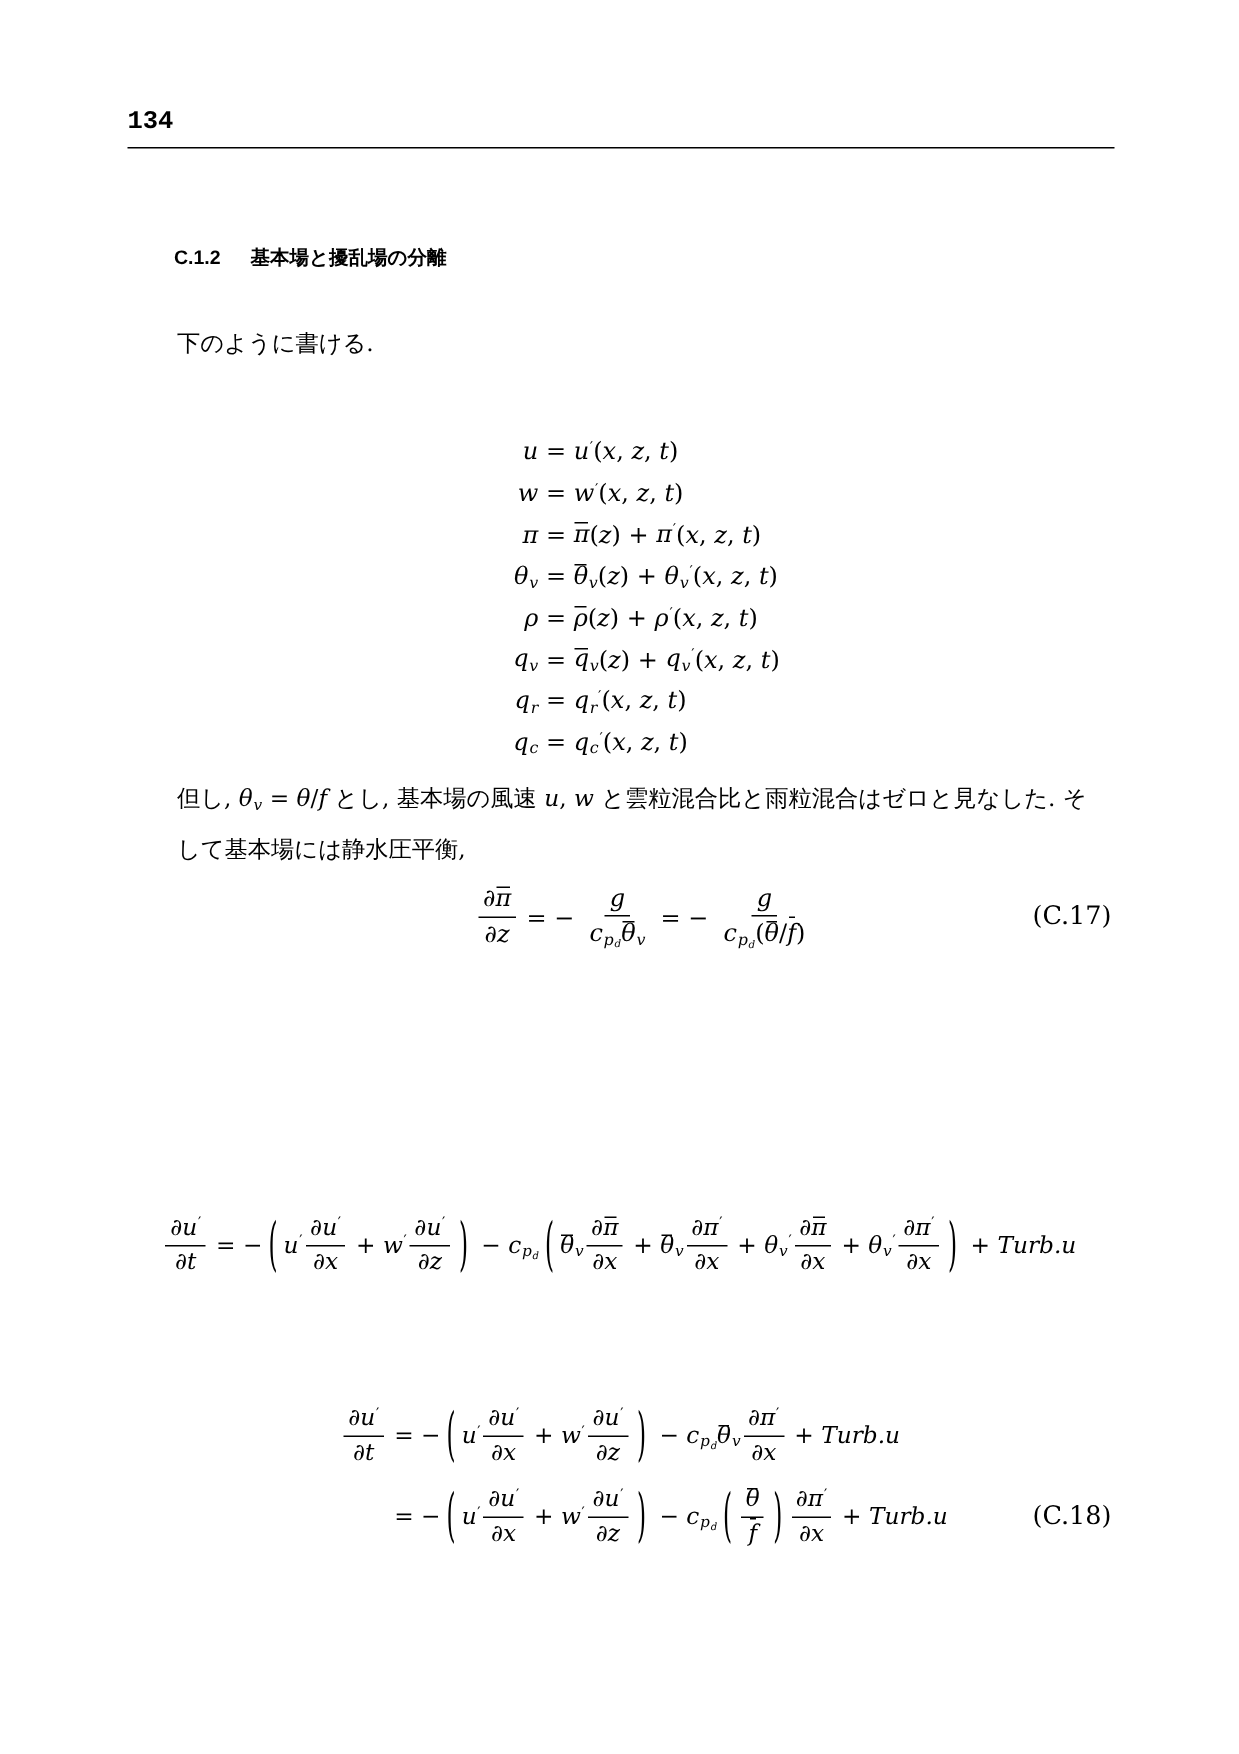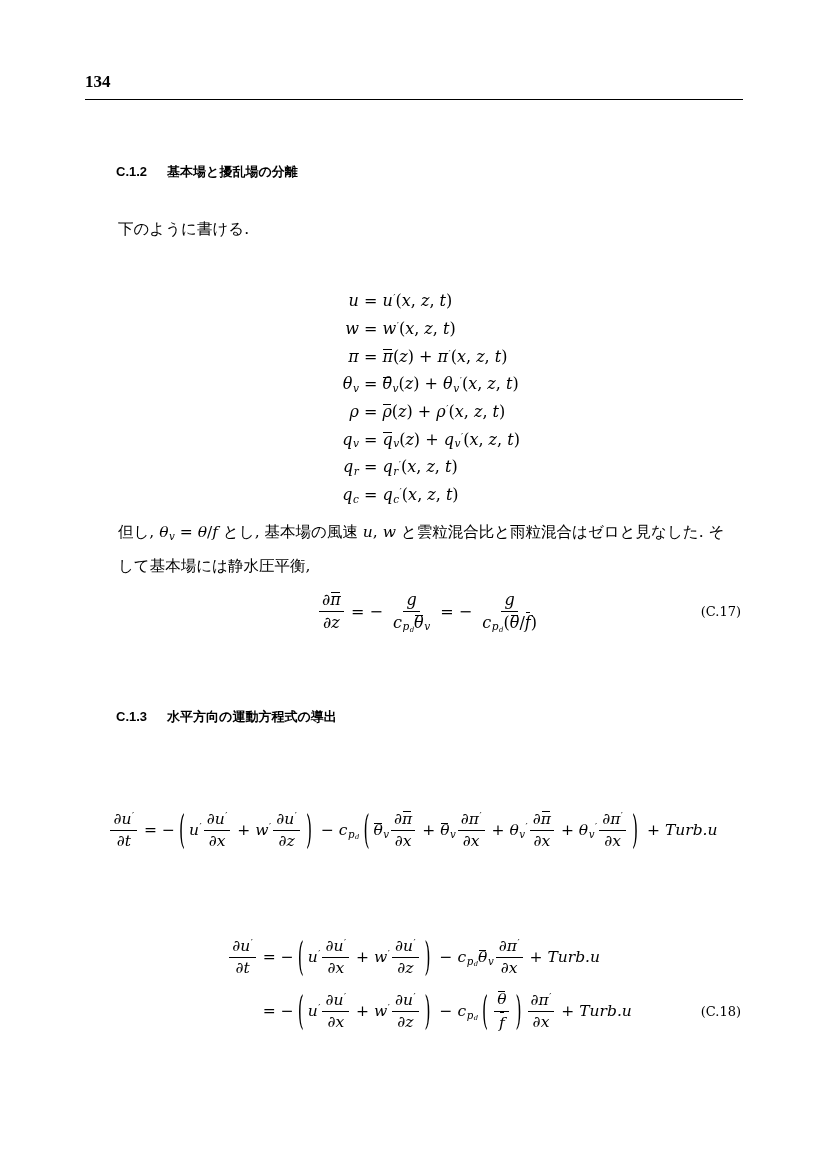--- a/index.html
+++ b/index.html
@@ -4,21 +4,21 @@
 <style>
   html,body{margin:0;padding:0;}
   body{width:826px;height:1169px;background:#ffffff;color:#000;position:relative;
        font-family:"Liberation Serif",serif;}
   .page{position:absolute;inset:0;overflow:hidden;}
 
   
   .hdr{position:absolute;left:85px;top:72px;width:658px;display:flex;
        justify-content:space-between;align-items:flex-end;
        border-bottom:1.6px solid #000;padding-bottom:7px;}
-  .pagenum{font-family:Liberation Serif, serif;font-weight:bold;font-size:17px;}
+  .pagenum{font-family:Liberation Mono, monospace;font-weight:bold;font-size:17px;}
   .hdr-right{font-size:15.5px;}
 
   
   .sechead{position:absolute;left:116px;font-family:"Liberation Sans",sans-serif;
            font-weight:bold;font-size:13px;}
   .sechead .sid{margin-right:20px;}
 
   
   .para{position:absolute;left:118px;width:626px;font-size:15.5px;line-height:34px;}
   .pline{height:34px;white-space:nowrap;}
@@ -51,21 +51,21 @@
   .vl{display:flex;align-items:center;justify-content:flex-end;}
   .vr{display:flex;align-items:center;justify-content:flex-start;}
 
   .eqrow{position:absolute;left:118px;width:623px;display:flex;align-items:center;
          justify-content:center;}
   .c17{top:582px;height:58px;font-size:16px;}
   .bigeq{top:797px;height:66px;font-size:15.5px;left:40px;width:746px;}
   .c18{position:absolute;left:118px;width:623px;top:930px;display:grid;
        grid-template-columns:max-content max-content;justify-content:center;
        grid-auto-rows:54px;align-items:center;font-size:15.5px;}
-  .eqnum{position:absolute;right:0;font-size:13px;font-family:"DejaVu Serif",serif;}
+  .eqnum{position:absolute;right:0;font-size:17px;font-family:"DejaVu Serif",serif;}
   .c17 .eqnum{top:50%;transform:translateY(-50%);}
   .c18wrap{position:absolute;left:118px;width:623px;top:930px;height:108px;}
   .c18wrap .eqnum{top:81px;transform:translateY(-50%);}
 </style>
 </head>
 <body>
 
 <div class="page">
 
   <div class="hdr">
@@ -306,23 +306,20 @@
               </span>
               <span class="paren">)</span>
             </span>
           </span>
         </span>
       </span>
     <span class="eqnum">(C.17)</span>
   </div>
 
 
-  <div class="sechead" style="top:708px;">
-    <span class="sid">C.1.3</span><span>水平方向の運動方程式の導出</span>
-  </div>
 
 
   <div class="eqrow bigeq">
     <span style="display:inline-flex;align-items:center;">
         <span class="frac">
           <span class="num">
             <span class="mi">∂</span>
             <span class="tok"><span class="mi">u</span><span class="sp"><span class="rm">′</span></span></span>
           </span>
           <span class="den">

